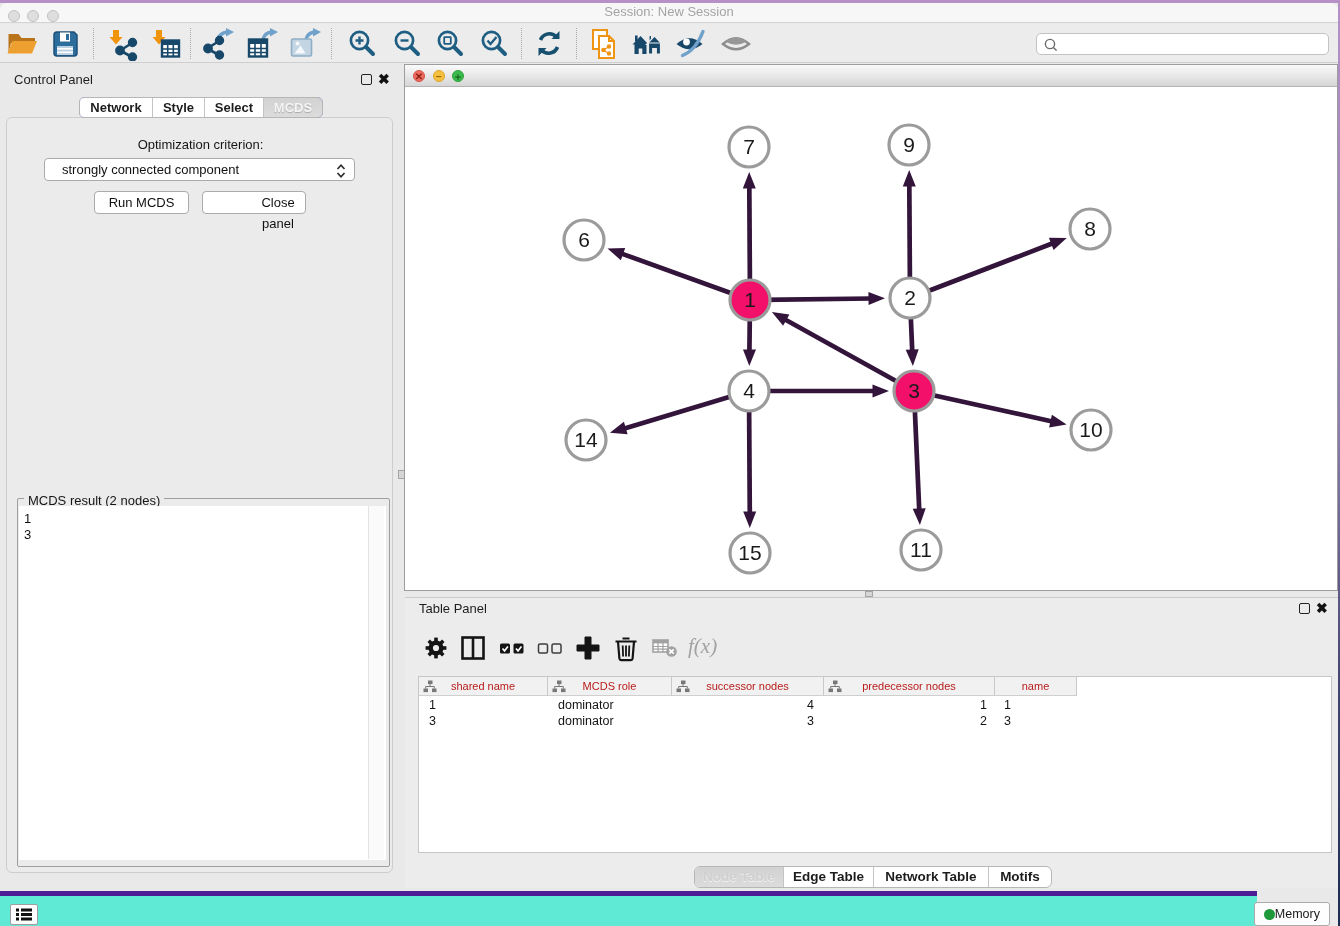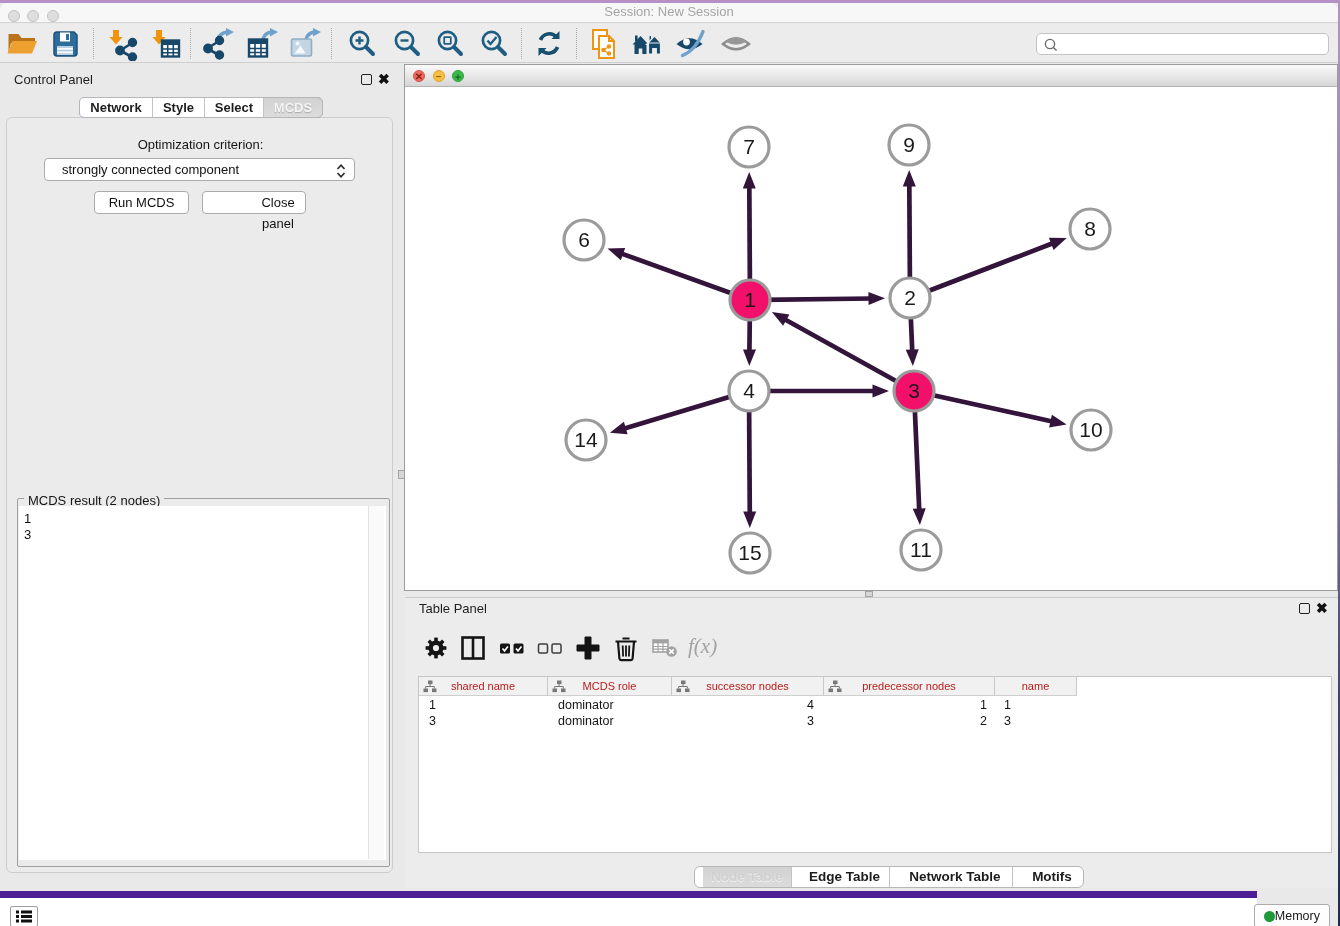--- a/index.html
+++ b/index.html
@@ -78,27 +78,27 @@
   background:#f1f1f1; border-bottom:1px solid #cfcfcf; font-size:11px; color:#b91c1c; }
 .hcell { position:absolute; top:0; height:19px; border-right:1px solid #c9c9c9;
   text-align:center; line-height:19px; }
 .hicon { position:absolute; left:4px; top:3px; }
 .trow { position:absolute; left:0; width:914px; height:16px; font-size:12.5px;
   color:#141414; }
 .tc { position:absolute; top:0; height:16px; line-height:16px; }
 #tp-tabs { position:absolute; left:289px; top:268px; height:22px; display:flex;
   border:1px solid #b6b6b6; border-radius:6px; background:#fff; overflow:hidden;
   font-size:13.5px; font-weight:700; color:#1c1c1c; }
-#tp-tabs .tab { text-align:center; line-height:20px; border-right:1px solid #c4c4c4;margin-left:8px; }
+#tp-tabs .tab { text-align:center; line-height:20px; border-right:1px solid #c4c4c4; }
 #tp-tabs .tab:last-child { border-right:none; }
 #tp-tabs .tab.sel { background:linear-gradient(#d2d2d2,#dcdcdc); color:#cfcfcf;
   text-shadow:0 1px 1px #f5f5f5; }
 
-#statusbar { left:0; top:891px; width:1257px; height:35px; background:#ffffff;
-  border-top:7px solid #4c1d95; }
+#statusbar { left:0; top:891px; width:1257px; height:35px; background:#5eead4;
+  border-top:5px solid #4c1d95; }
 #listbtn { position:absolute; left:10px; top:8px; width:28px; height:21px;
   background:#fdfdfd; border:1px solid #9e9e9e; border-radius:2px; }
 #membtn { position:absolute; left:1254px; top:6px; width:76px; height:24px;
   background:#fdfdfd; border:1px solid #ababab; border-radius:3px;
   font-size:12.5px; color:#1a1a1a; text-align:right; line-height:22px;
   padding-right:9px; }
 #membtn i { position:absolute; left:9px; top:6px; width:11px; height:11px;
   border-radius:50%; background:#1f9939; }
 </style>
 </head>

